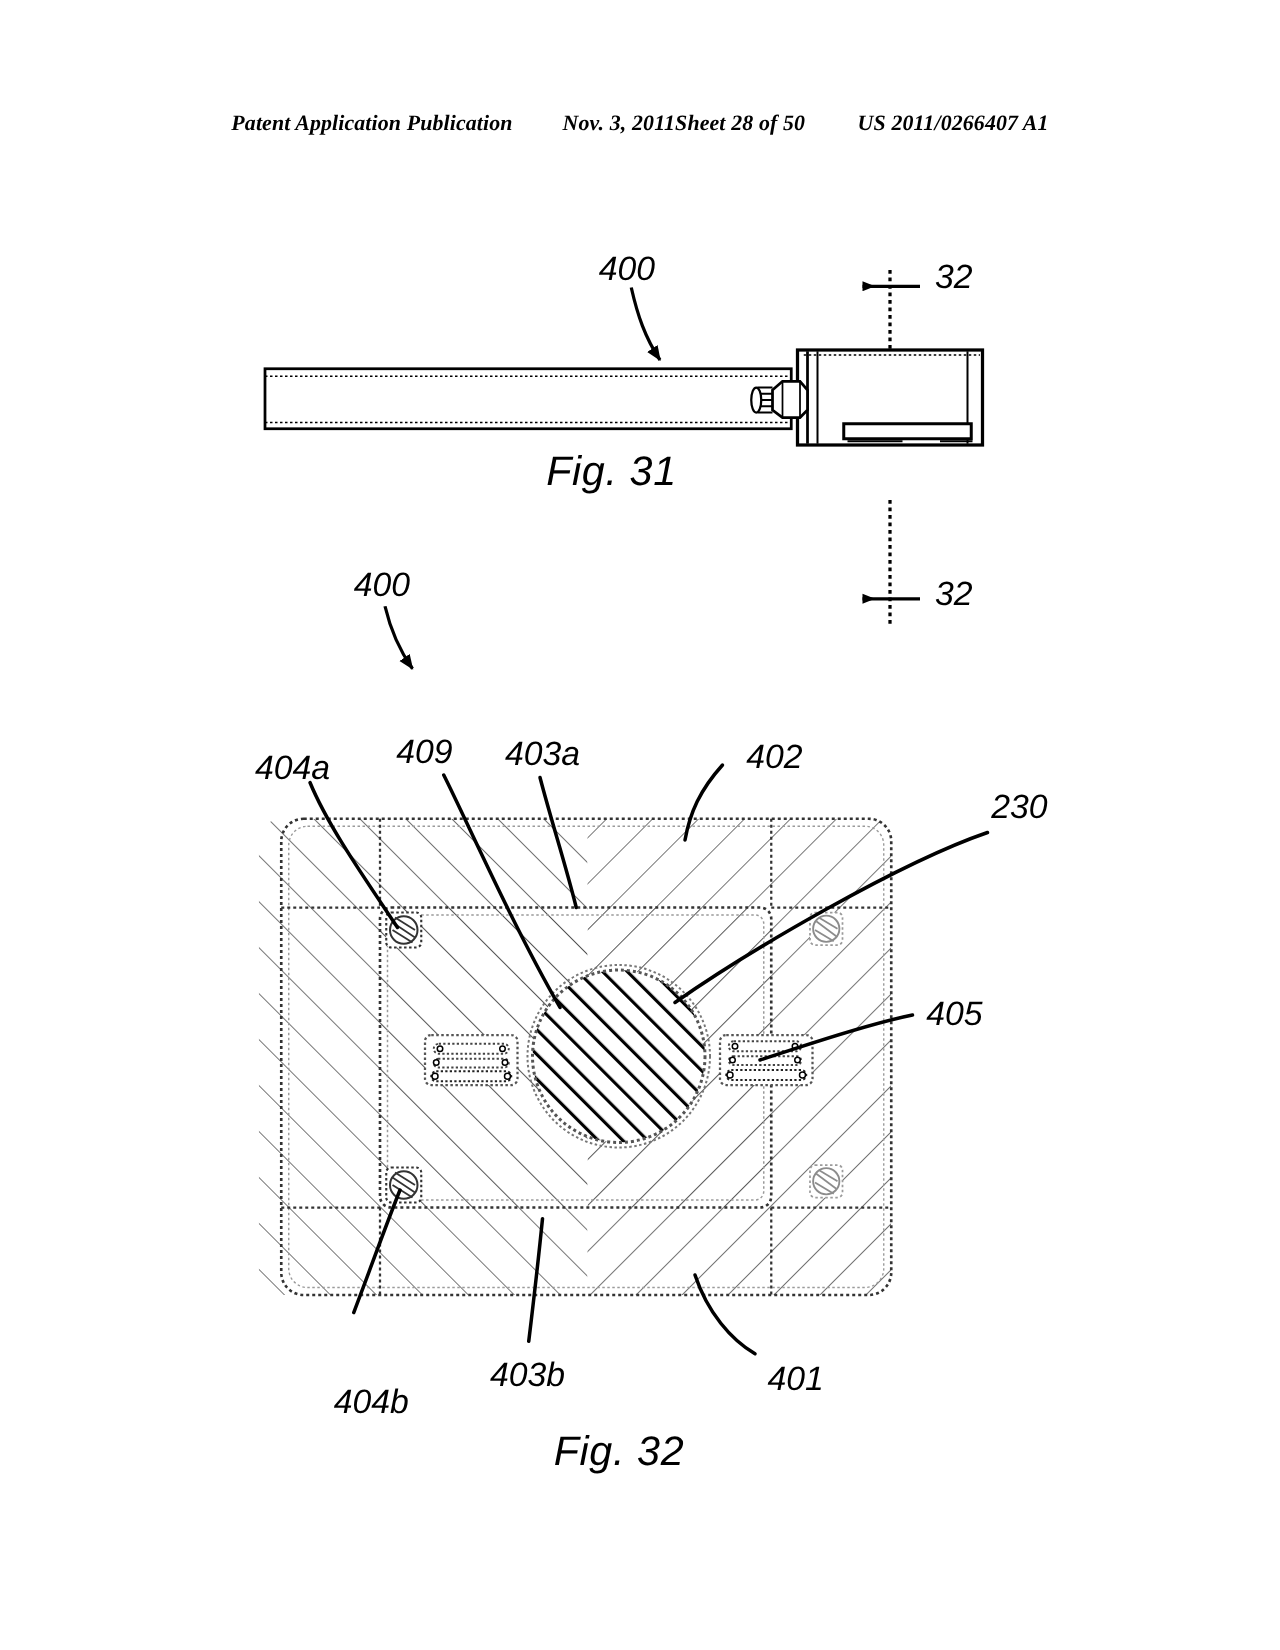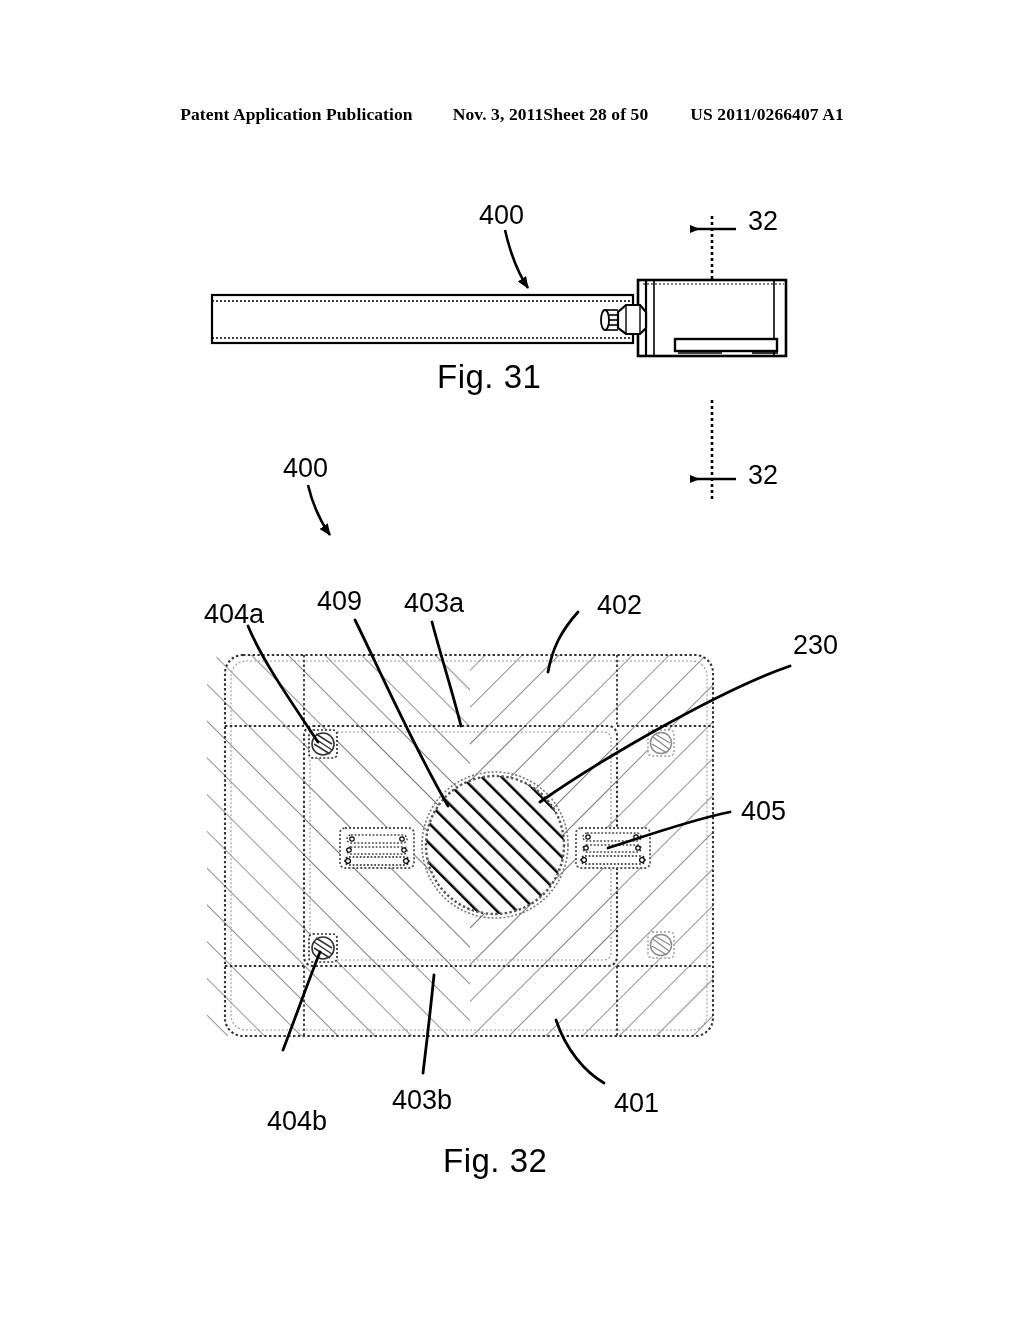--- a/index.html
+++ b/index.html
@@ -15,41 +15,42 @@
     position: relative;
     overflow: hidden;
   }
 
   #page {
     position: absolute;
     left: 0; top: 0;
     width: 1024px;
     height: 1320px;
     background: #ffffff;
+    font-style: italic;
   }
 
   
   #pub-header {
     position: absolute;
     left: 0;
     top: 88px;
     width: 1024px;
     height: 24px;
     display: flex;
     align-items: baseline;
     justify-content: center;
     font-family: "Liberation Serif", serif;
     font-weight: bold;
     font-size: 17.5px;
     letter-spacing: 0.1px;
     white-space: nowrap;
   }
   #pub-header .h-left   { margin-right: 40px; }
   #pub-header .h-date   { }
-  #pub-header .h-sheet  { margin-right: 42px; margin-top: 16px; }
+  #pub-header .h-sheet  { margin-right: 42px; }
   #pub-header .h-number { }
 
   
   .fig-caption {
     position: absolute;
     font-family: "Liberation Sans", sans-serif;
     font-size: 33px;
     font-weight: normal;
     letter-spacing: 0.5px;
     color: #000;

